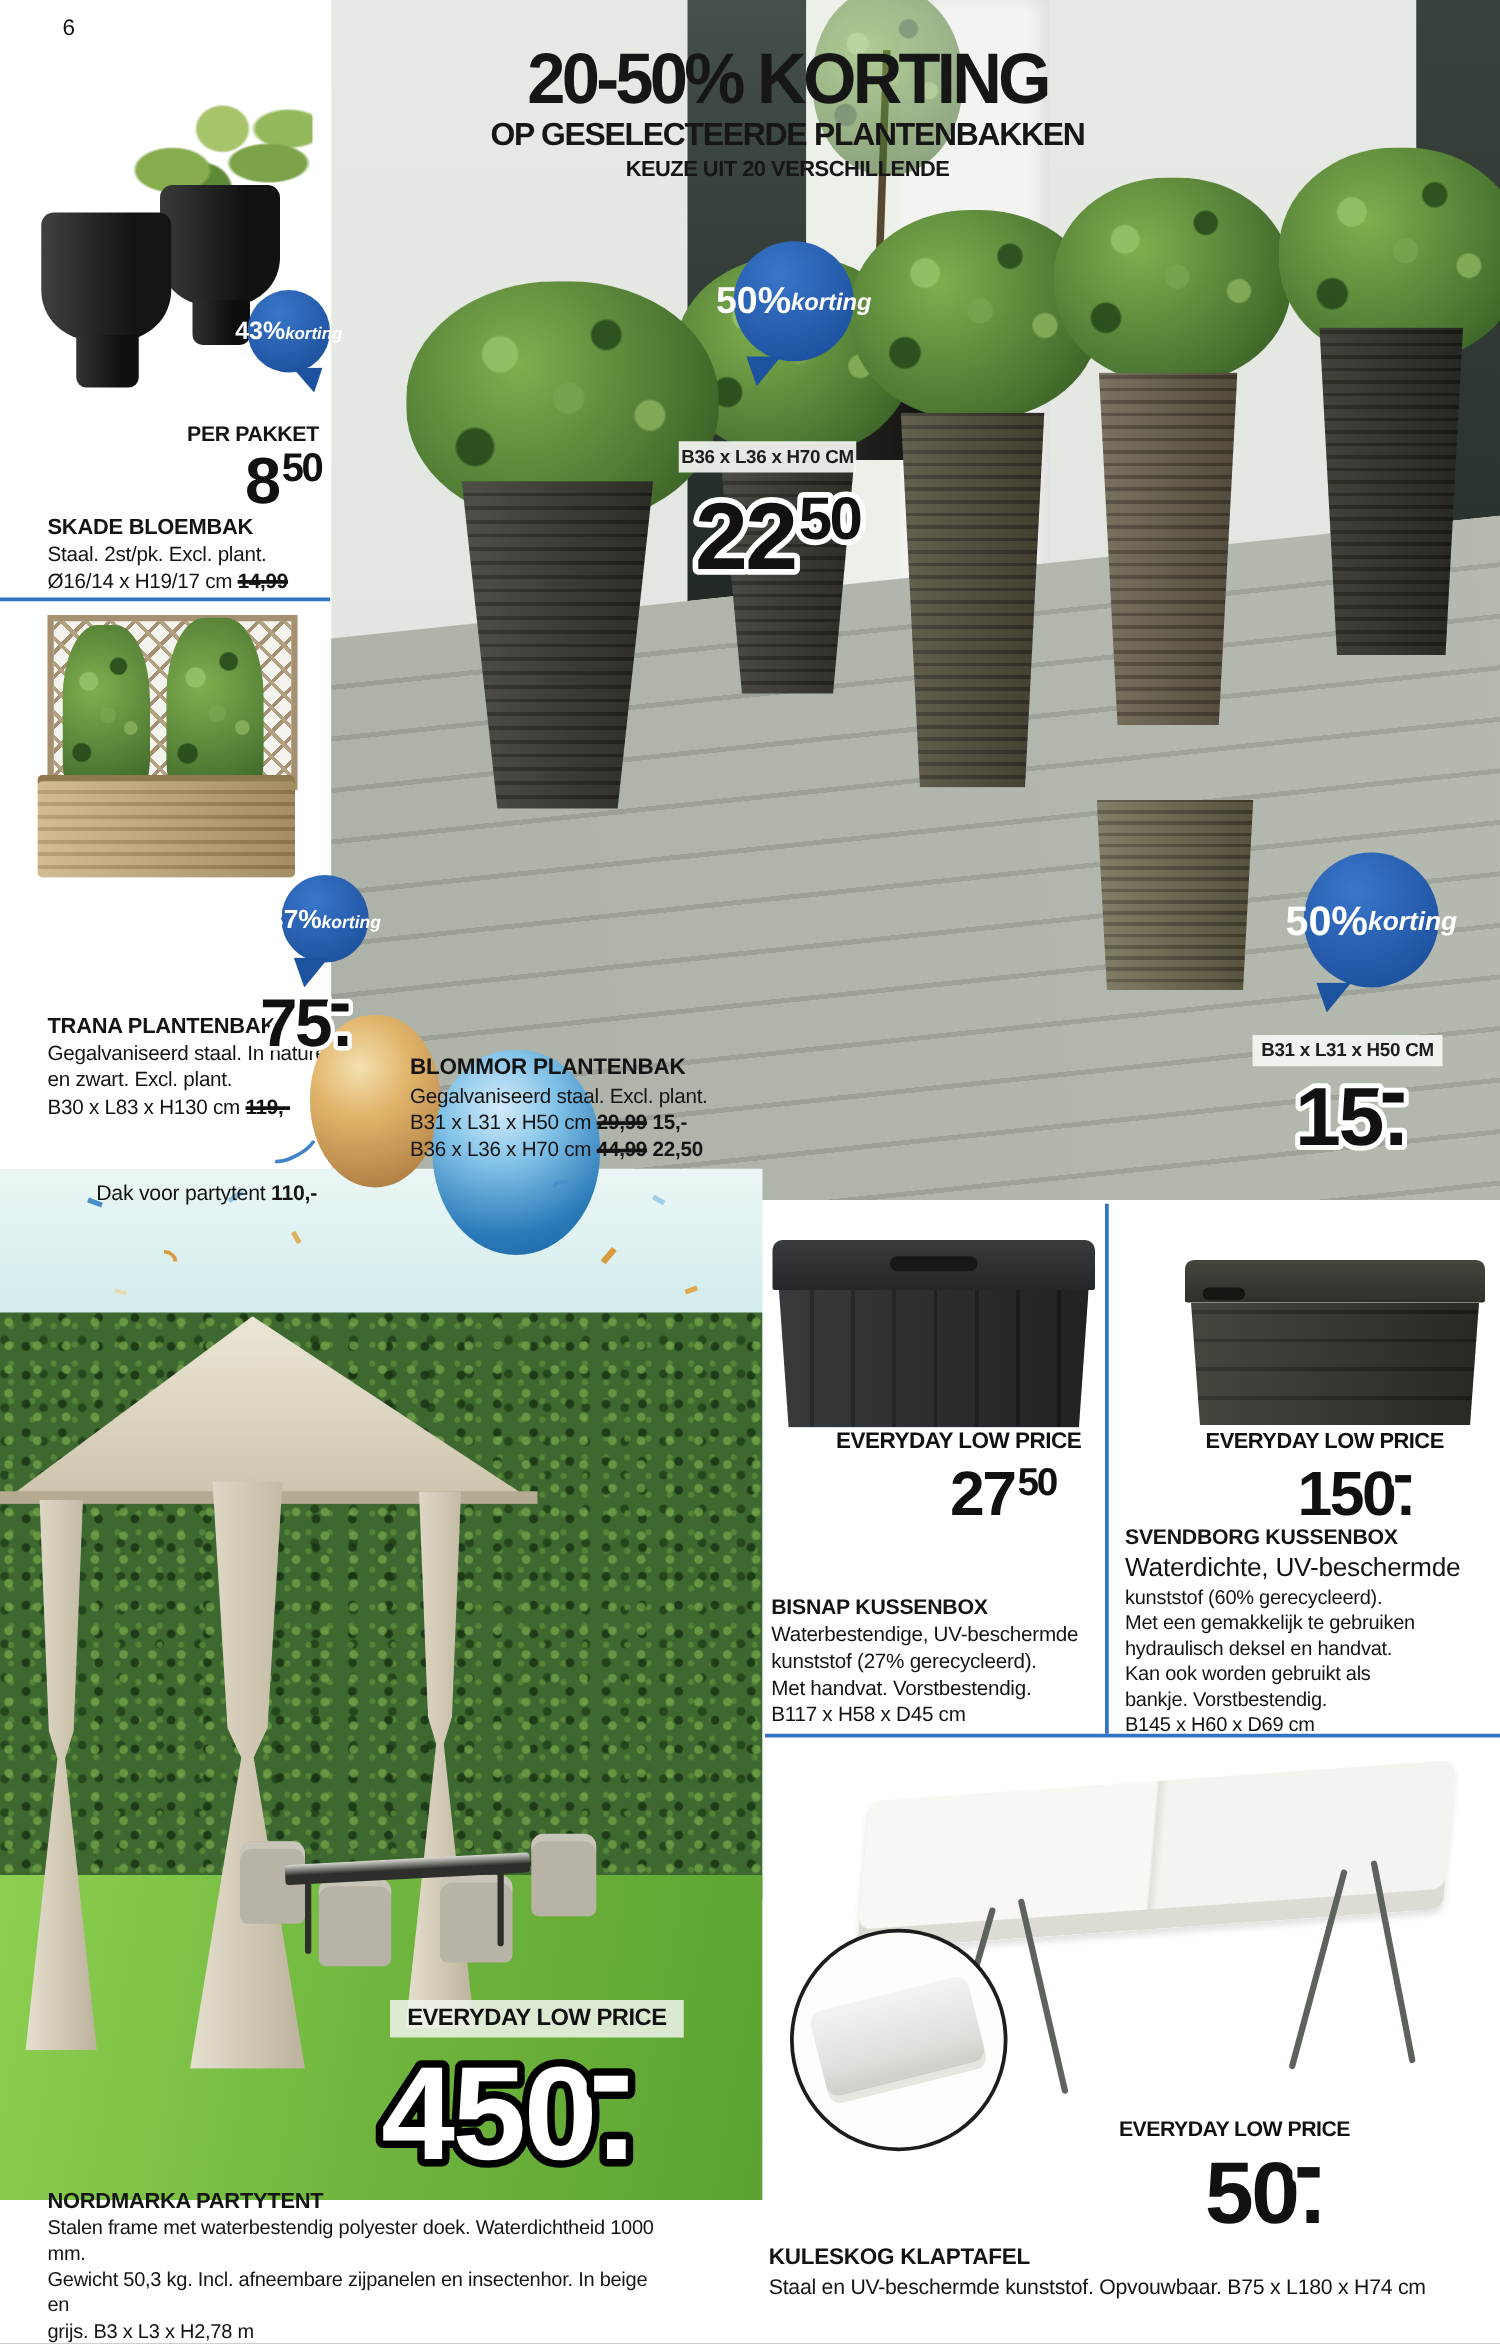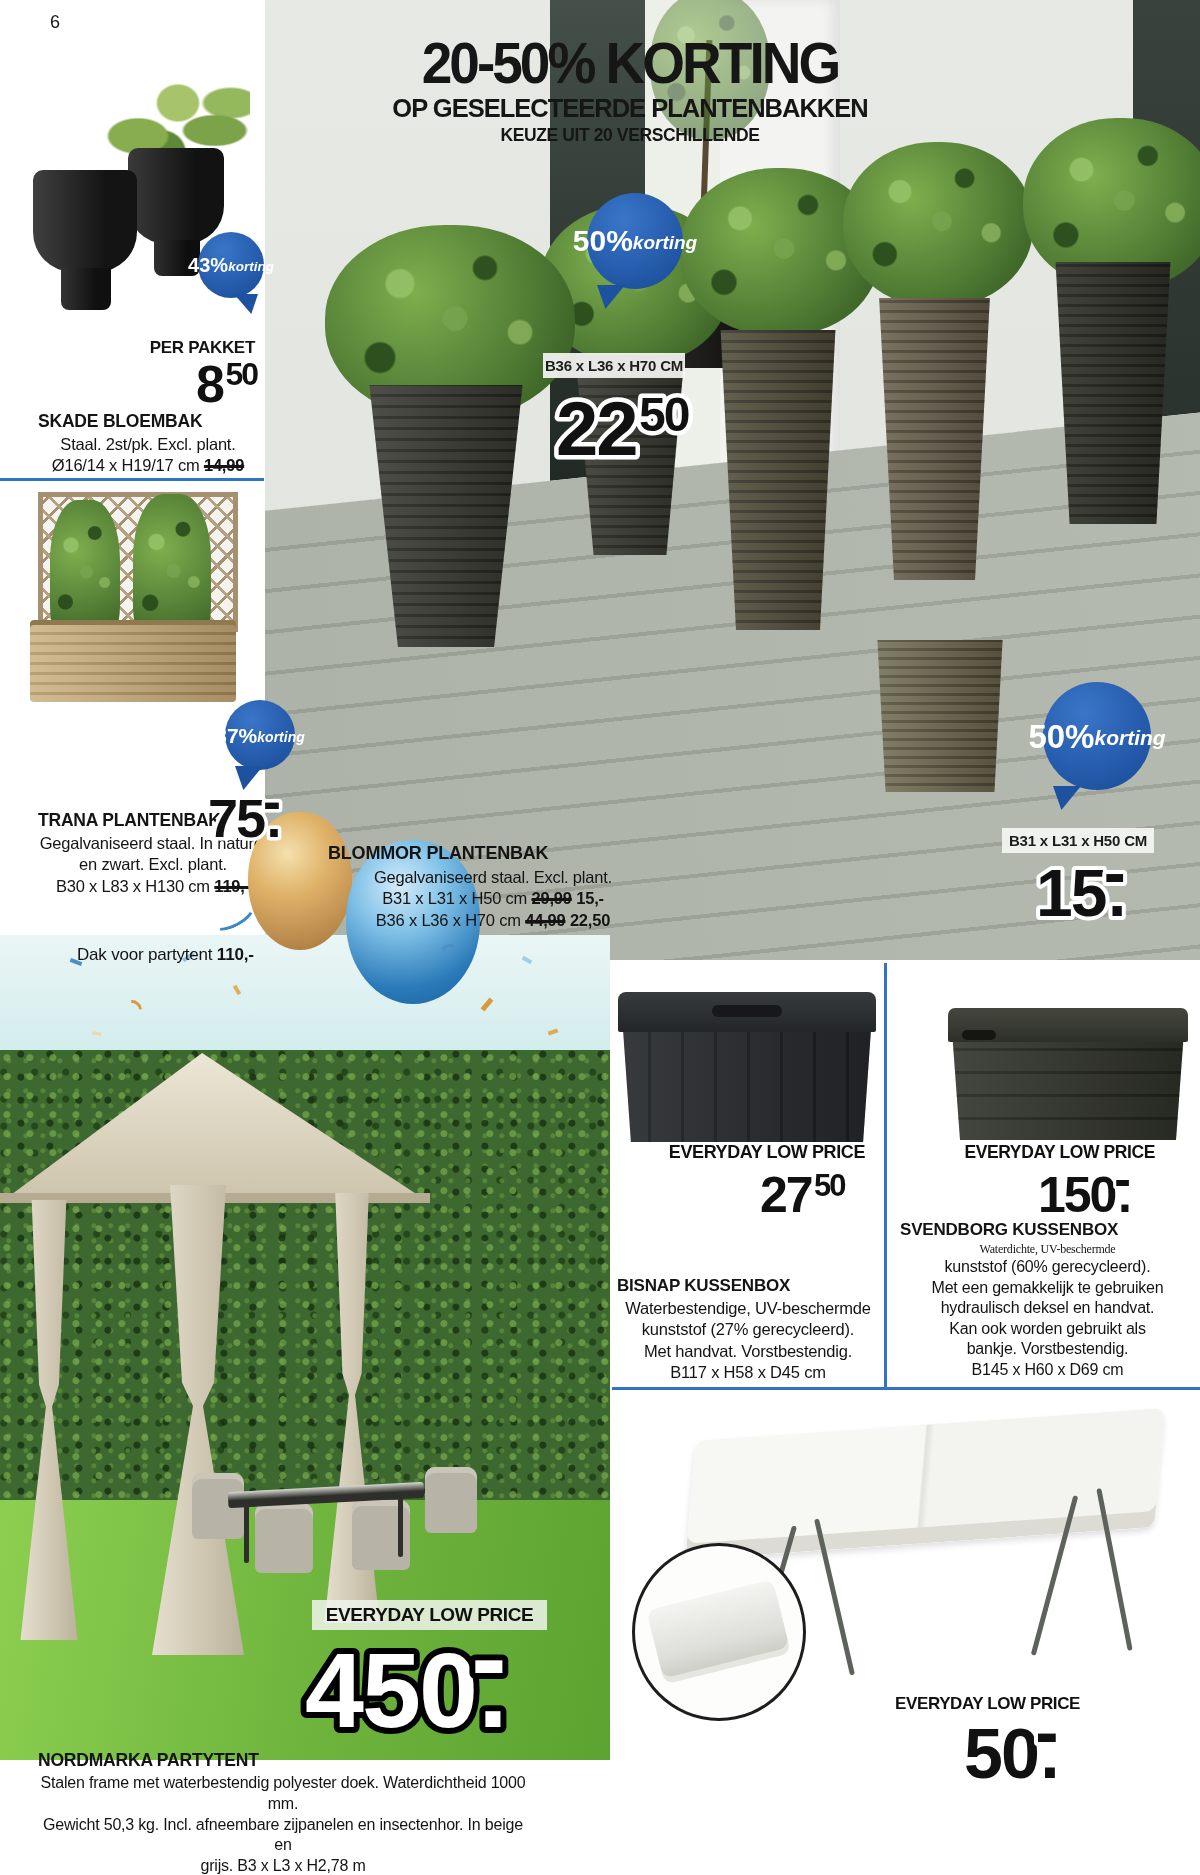--- a/index.html
+++ b/index.html
@@ -1,20 +1,20 @@
 <!DOCTYPE html>
 <html><head>
 <meta charset="utf-8">
 <style>
   html,body{margin:0;padding:0;background:#888;}
   .page{position:relative;width:1200px;height:1875px;background:#fff;overflow:hidden;
         font-family:"Liberation Sans","DejaVu Sans",sans-serif;color:#141414;}
   .abs{position:absolute;}
   .t-title{font-weight:700;font-size:17.5px;letter-spacing:-.2px;}
-  .t-body{font-size:16.5px;line-height:1.3;letter-spacing:-.2px;text-align:center;}
+  .t-body{font-size:16.5px;line-height:1.3;letter-spacing:-.2px;}
   .old{font-weight:700;text-decoration:line-through;text-decoration-thickness:2.5px;}
   .bold{font-weight:700;}
   .elp{font-weight:700;font-size:18px;letter-spacing:-.4px;color:#111;}
   
   .bubble{position:absolute;border-radius:50%;display:flex;flex-direction:row;align-items:center;justify-content:center;
           color:#fff;background:radial-gradient(circle at 38% 28%,#3a76c8 0%,#2a61b2 45%,#174a95 100%);z-index:7;}
   .bubble .pct{font-weight:700;line-height:1;}
   .bubble .word{font-style:italic;line-height:1;margin-top:3px;font-weight:bold;}
   .bubble::after{content:"";position:absolute;background:#1c52a0;}
   .tail-bl::after{left:10px;bottom:-20px;width:28px;height:24px;clip-path:polygon(0 0,100% 0,30% 100%);}
@@ -314,21 +314,21 @@
   <div class="abs elp" style="left:905px;top:1142px;width:250px;text-align:right;font-size:17.5px;">EVERYDAY LOW PRICE</div>
   <svg class="price-svg p-dark" style="left:1035px;top:1168px;" width="150" height="58">
     <text x="3" y="44" stroke-width="6">
       <tspan class="p-int" font-size="50">150</tspan>
       <tspan class="p-dot" font-size="50">.</tspan>
       <tspan class="p-sup" font-size="50" dx="-18" dy="-16">-</tspan>
     </text>
   </svg>
   <div class="abs" style="left:900px;top:1220px;width:295px;">
     <div class="t-title" style="font-size:17px;">SVENDBORG KUSSENBOX</div>
-    <div class="t-body" style="margin-top:2px;font-size:12px;line-height:1.28;font-family:Liberation Serif, serif;">Waterdichte, UV-beschermde</div>
+    <div class="t-body" style="margin-top:2px;font-size:21px;line-height:1.28;">Waterdichte, UV-beschermde</div>
     <div class="t-body" style="font-size:16px;line-height:1.28;">kunststof (60% gerecycleerd).</div>
     <div class="t-body" style="font-size:16px;line-height:1.28;">Met een gemakkelijk te gebruiken</div>
     <div class="t-body" style="font-size:16px;line-height:1.28;">hydraulisch deksel en handvat.</div>
     <div class="t-body" style="font-size:16px;line-height:1.28;">Kan ook worden gebruikt als</div>
     <div class="t-body" style="font-size:16px;line-height:1.28;">bankje. Vorstbestendig.</div>
     <div class="t-body" style="font-size:16px;line-height:1.28;">B145 x H60 x D69 cm</div>
   </div>
 
   <div class="abs" style="left:620px;top:1395px;width:580px;height:330px;">
     <div class="abs" style="left:70px;top:30px;width:470px;height:118px;
@@ -344,14 +344,18 @@
     </div>
   </div>
   <div class="abs elp" style="left:880px;top:1694px;width:200px;text-align:right;font-size:17px;">EVERYDAY LOW PRICE</div>
   <svg class="price-svg p-dark" style="left:960px;top:1716px;" width="160" height="85">
     <text x="4" y="62" stroke-width="8">
       <tspan class="p-int" font-size="70">50</tspan>
       <tspan class="p-dot" font-size="70">.</tspan>
       <tspan class="p-sup" font-size="70" dx="-25" dy="-22">-</tspan>
     </text>
   </svg>
+  <div class="abs" style="left:615px;top:1795px;width:570px;">
+    <div class="t-title" style="font-size:18px;">KULESKOG KLAPTAFEL</div>
+    <div class="t-body" style="margin-top:3px;font-size:17px;">Staal en UV-beschermde kunststof. Opvouwbaar. B75 x L180 x H74 cm</div>
+  </div>
 
 </div>
 
 </body></html>

